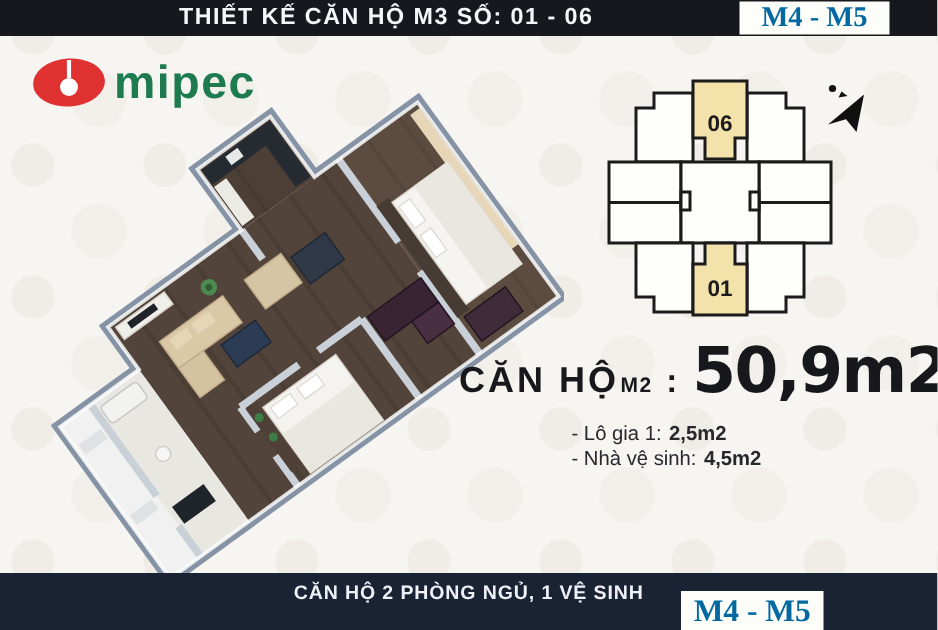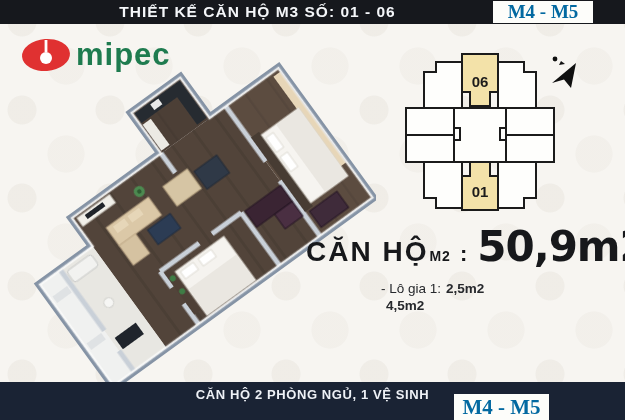--- a/index.html
+++ b/index.html
@@ -29,21 +29,21 @@
 
   
   .logo { position:absolute; left:20px; top:36px; display:flex; align-items:center; gap:4px; }
   .logo-text { color:#1e7b4f; font-size:31px; font-weight:700; letter-spacing:1px; line-height:1; padding-bottom:4px; }
 
   
   .area-line {
     position:absolute; left:306px; top:222px; width:312px;
     display:flex; align-items:baseline; color:#17181b; white-space:nowrap;
   }
-  .area-prefix { font-size:28px; font-weight:600; letter-spacing:2px; }
+  .area-prefix { font-size:24px; font-weight:600; letter-spacing:2px; }
   .area-code   { font-size:14px; font-weight:800; margin-left:1px; letter-spacing:1px; }
   .area-sep    { font-size:22px; font-weight:600; margin:0 10px 0 9px; }
   .area-value  { font-family:"DejaVu Sans", sans-serif; font-size:42px; font-weight:800; letter-spacing:-1px; }
 
   
   .room-list { position:absolute; left:381px; top:281px; color:#26282c; }
   .room-row { display:flex; align-items:baseline; font-size:13.5px; line-height:16.8px; white-space:nowrap; }
   .room-label { font-weight:500; }
   .room-value { font-weight:800; margin-left:5px; }
 
@@ -191,20 +191,21 @@
   <span class="area-sep">:</span>
   <span class="area-value">50,9m2</span>
 </div>
 
 <div class="room-list">
   <div class="room-row">
     <span class="room-label">- Lô gia 1:</span>
     <span class="room-value">2,5m2</span>
   </div>
   <div class="room-row">
+    <span class="room-label">- Nhà vệ sinh:</span>
     <span class="room-value">4,5m2</span>
   </div>
 </div>
 
 <div class="footbar">
   <div class="footbar-title">CĂN HỘ 2 PHÒNG NGỦ, 1 VỆ SINH</div>
   <div class="badge badge-bottom">M4 - M5</div>
 </div>
 
 </body></html>

